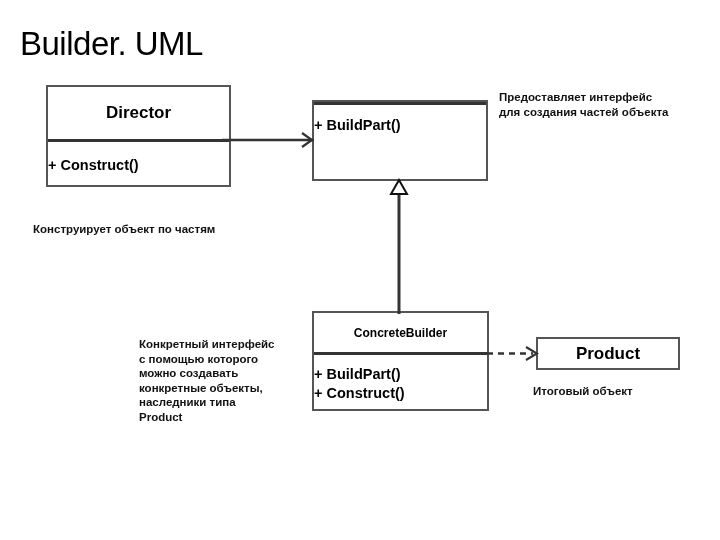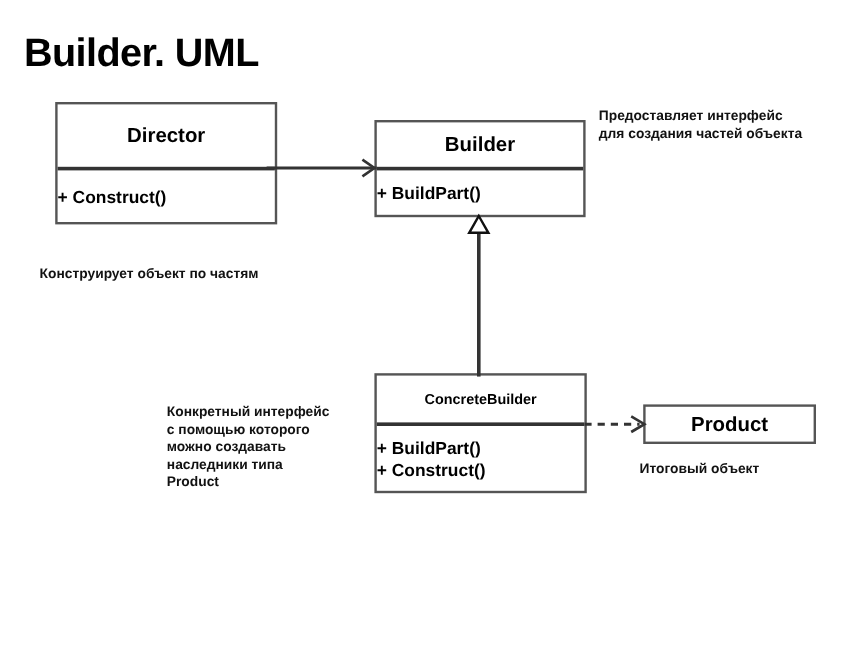--- a/index.html
+++ b/index.html
@@ -16,21 +16,21 @@
     font-family: "Liberation Sans", sans-serif;
     -webkit-font-smoothing: none;
   }
 
   
   #page-title {
     position: absolute;
     left: 20px;
     top: 24px;
     font-size: 33px;
-    font-weight: bold;
+    font-weight: normal;
     letter-spacing: -0.5px;
     color: #000000;
     line-height: 40px;
     white-space: nowrap;
   }
 
   
   .uml-class {
     position: absolute;
     background: #ffffff;
@@ -122,21 +122,20 @@
 
   <div class="uml-class" id="class-director">
     <div class="uml-name">Director</div>
     <div class="uml-divider"></div>
     <div class="uml-members">
       <span class="member">+ Construct()</span>
     </div>
   </div>
 
   <div class="uml-class" id="class-builder">
-    <div class="uml-name">Builder</div>
     <div class="uml-divider"></div>
     <div class="uml-members">
       <span class="member">+ BuildPart()</span>
     </div>
   </div>
 
   <div class="uml-class" id="class-concretebuilder">
     <div class="uml-name">ConcreteBuilder</div>
     <div class="uml-divider"></div>
     <div class="uml-members">
@@ -170,20 +169,21 @@
 
   <div class="annotation" id="note-builder">
     <div>Предоставляет интерфейс</div>
     <div>для создания частей объекта</div>
   </div>
 
   <div class="annotation" id="note-concrete">
     <div>Конкретный интерфейс</div>
     <div>с помощью которого</div>
     <div>можно создавать</div>
+    <div>конкретные объекты,</div>
     <div>наследники типа</div>
     <div>Product</div>
   </div>
 
   <div class="annotation" id="note-product">
     <div>Итоговый объект</div>
   </div>
 
 </div>
 

